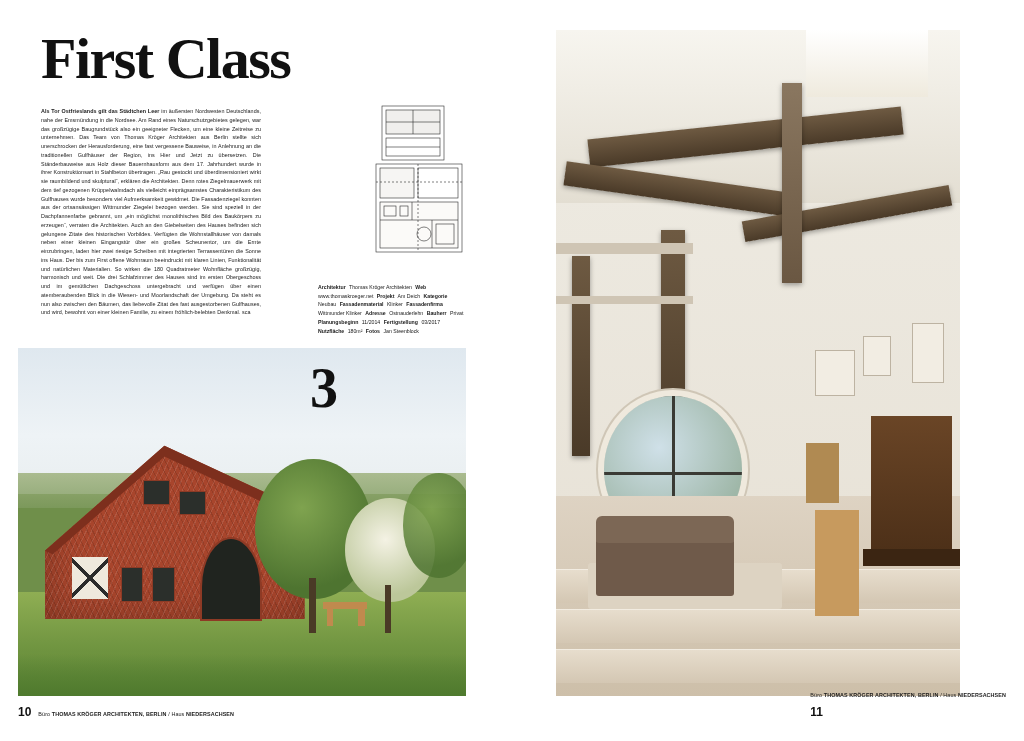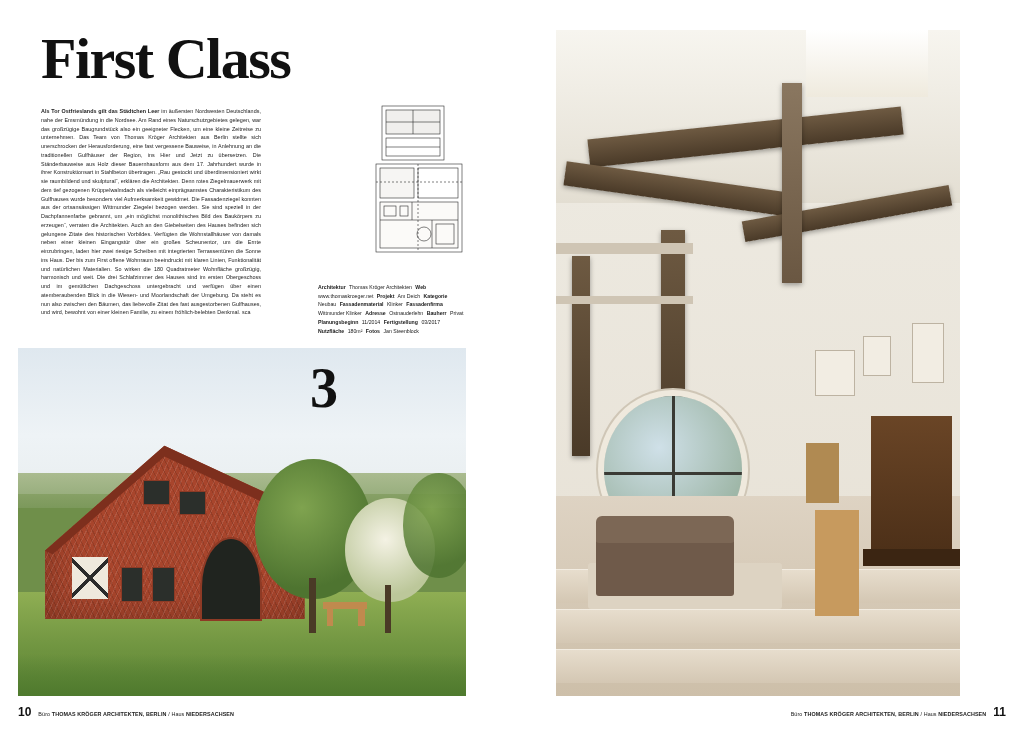--- a/index.html
+++ b/index.html
@@ -95,20 +95,21 @@
   }
   .folio { font-weight: bold; font-size: 12px; color: #111; }
   .footer-text { color: #1a1a1a; letter-spacing: 0.1px; }
   .footer-text b { font-weight: bold; }
 
   .footer-right {
     position: absolute;
     right: 18px; bottom: 22px;
     display: flex; align-items: baseline; gap: 7px;
     font-size: 5.4px;
+    flex-direction: column;
   }
 
   
   .photo-right {
     position: absolute;
     left: 44px; top: 30px;
     width: 404px; height: 666px;
     overflow: hidden;
     background: #cfc6ba;
   }

